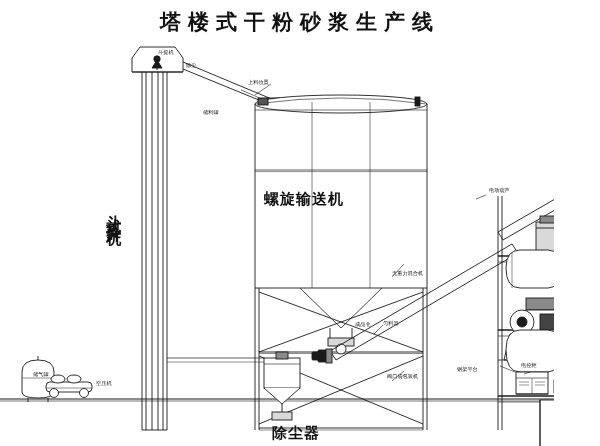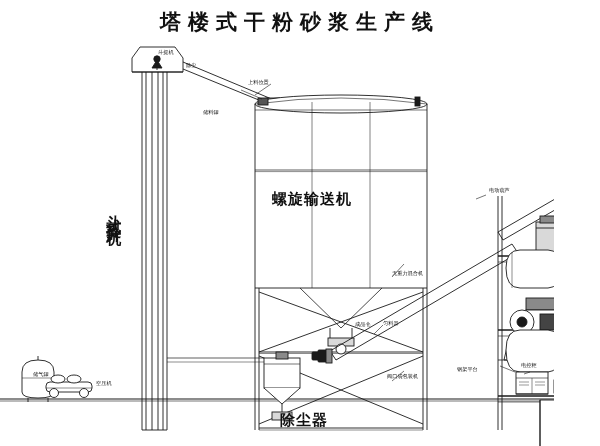--- a/index.html
+++ b/index.html
@@ -42,21 +42,20 @@
     font-family: "DejaVu Sans", "Liberation Sans", sans-serif;
     color: #111111;
     white-space: nowrap;
     line-height: 1.05;
   }
   .lbl-tiny { font-size: 5.2px; }
   .lbl-big {
     font-size: 15px;
     font-weight: bold;
     letter-spacing: 1px;
-    margin-left: 8px;
   }
   .lbl-vert {
     font-size: 15px;
     font-weight: bold;
     writing-mode: vertical-rl;
     text-orientation: upright;
     letter-spacing: 4px;
   }
 </style>
 </head>
@@ -374,21 +373,21 @@
   <div class="lbl lbl-tiny" style="left:186px; top:63px;">除尘</div>
 
   <div class="lbl lbl-tiny" style="left:248px; top:80px;">上料位置</div>
 
   <div class="lbl lbl-tiny" style="left:203px; top:110px;">储料罐</div>
 
   <div class="lbl lbl-big" style="left:264px; top:192px;">螺旋输送机</div>
 
   <div class="lbl lbl-vert" style="left:105px; top:203px;">斗式提升机</div>
 
-  <div class="lbl lbl-big" style="left:272px; top:413px;">除尘器</div>
+  <div class="lbl lbl-big" style="left:272px; top:426px;">除尘器</div>
 
   <div class="lbl lbl-tiny" style="left:392px; top:271px;">无重力混合机</div>
 
   <div class="lbl lbl-tiny" style="left:355px; top:322px;">成品仓</div>
 
   <div class="lbl lbl-tiny" style="left:383px; top:321px;">匀料器</div>
 
   <div class="lbl lbl-tiny" style="left:387px; top:374px;">阀口袋包装机</div>
 
   <div class="lbl lbl-tiny" style="left:457px; top:367px;">钢架平台</div>

